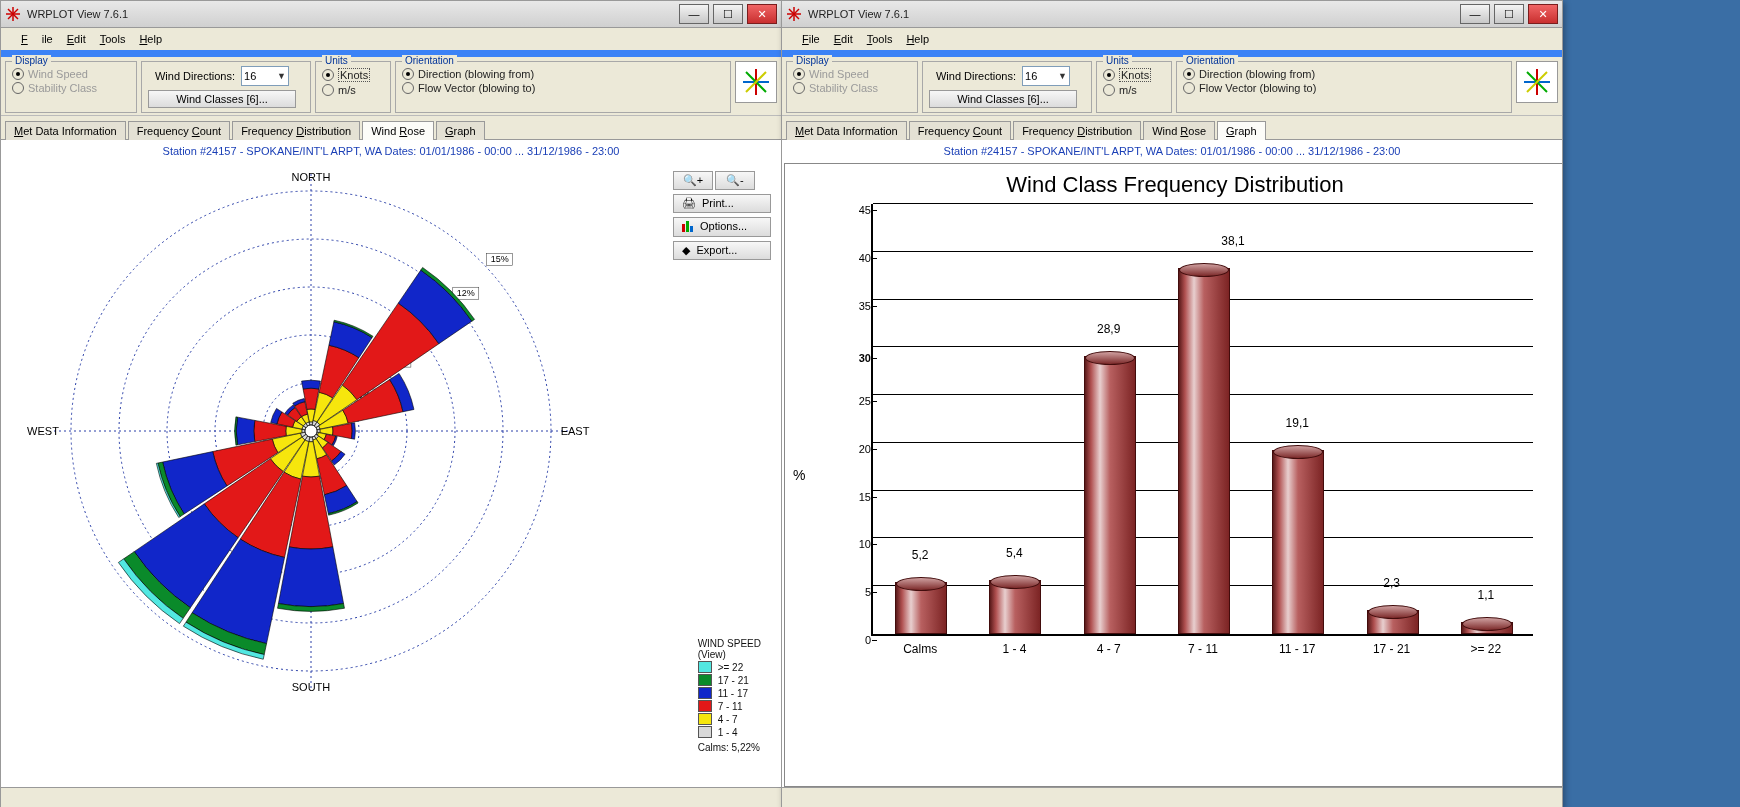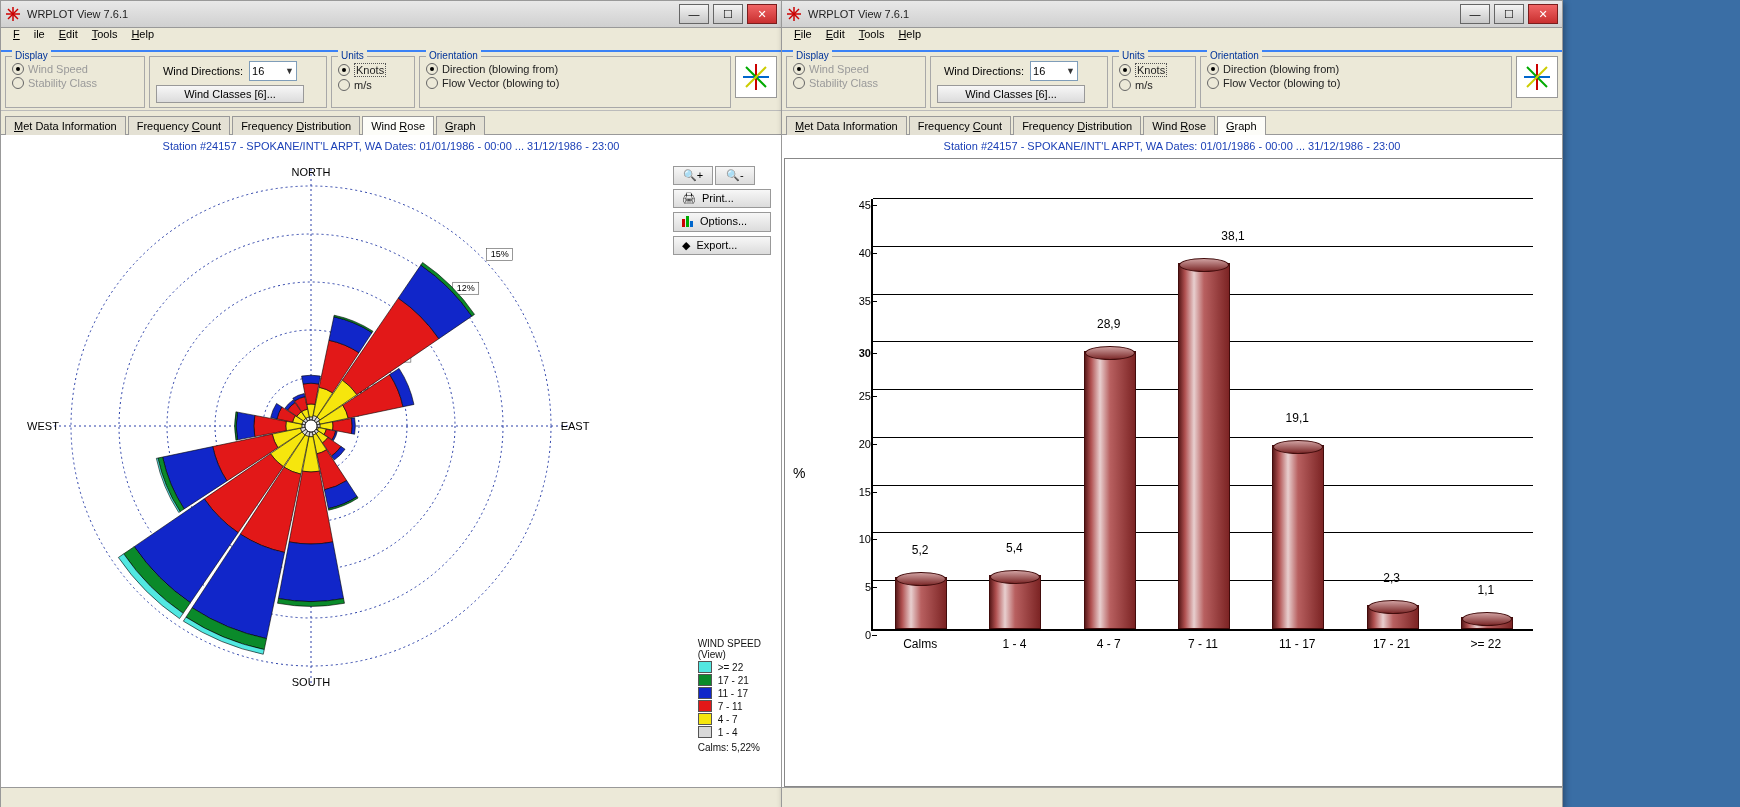--- a/index.html
+++ b/index.html
@@ -6,25 +6,25 @@
 .desktop{display:flex;width:1740px;height:807px;background:#3a6ea5}
 .win{flex:none;height:807px;background:#ece9d8;border:1px solid #999;display:flex;flex-direction:column;box-shadow:2px 2px 6px rgba(0,0,0,.3)}
 .win.left{width:780px}
 .win.right{width:780px;margin-left:-1px}
 .titlebar{height:26px;background:linear-gradient(#e8e8e8,#d0d0d0);display:flex;align-items:center;padding:0 4px;border-bottom:1px solid #999}
 .titlebar .ico{width:16px;height:16px;margin-right:6px;display:inline-flex;align-items:center;justify-content:center}
 .titlebar .title{flex:1;color:#222}
 .winbtns{display:flex;gap:4px}
 .winbtn{width:28px;height:18px;border:1px solid #666;background:linear-gradient(#f4f4f4,#c8c8c8);display:flex;align-items:center;justify-content:center;font-size:11px;line-height:1}
 .winbtn.cls{background:linear-gradient(#f06565,#c92f2f);color:#fff;border-color:#7a1e1e}
-.menubar{height:22px;background:#ece9d8;display:flex;align-items:flex-start;padding:0 12px;border-bottom:2px solid #3b82f6}
+.menubar{height:22px;background:#ece9d8;display:flex;align-items:center;padding:0 20px;border-bottom:7px solid #3b82f6}
 .menubar span{margin-right:14px;cursor:default}
 .menubar span u{text-decoration:underline}
 .toolbar{display:flex;align-items:stretch;gap:4px;padding:4px 4px 2px 4px;border-bottom:1px solid #bbb;background:#ece9d8}
-.group{border:1px solid #a8a8a8;padding:4px 22px 4px 6px;position:relative;background:#ece9d8}
+.group{border:1px solid #a8a8a8;padding:4px 14px 4px 6px;position:relative;background:#ece9d8}
 .group .cap{position:absolute;top:-7px;left:6px;background:#ece9d8;padding:0 3px;color:#003399;font-size:10px}
 .radio{display:flex;align-items:center;gap:4px;color:#222;margin:2px 0}
 .radio.dis{color:#9a9a9a}
 .radio .dot{width:10px;height:10px;border:1px solid #666;border-radius:50%;display:inline-flex;align-items:center;justify-content:center}
 .radio.sel .dot::after{content:"";width:4px;height:4px;background:#000;border-radius:50%}
 .btn{border:1px solid #999;background:linear-gradient(#f7f7f7,#dcdcdc);padding:2px 8px;text-align:center;display:inline-flex;align-items:flex-start;justify-content:center;gap:6px;cursor:default}
 .ddl{border:1px solid #7f9db9;background:#fff;width:42px;height:18px;display:flex;align-items:center;justify-content:space-between;padding:0 2px}
 .ddl .arr{font-size:9px;color:#333}
 .logo{width:40px;height:40px;border:1px solid #999;background:#fff;display:flex;align-items:center;justify-content:center}
 .tabs{display:flex;align-items:flex-end;gap:0;padding:4px 4px 0 4px;border-bottom:1px solid #999;background:#ece9d8}
@@ -417,20 +417,21 @@
     <div class="tabs">
       <div class="tab"><u>M</u>et Data Information</div>
       <div class="tab">Frequency <u>C</u>ount</div>
       <div class="tab">Frequency <u>D</u>istribution</div>
       <div class="tab">Wind <u>R</u>ose</div>
       <div class="tab active"><u>G</u>raph</div>
     </div>
     <div class="content">
       <div class="station">Station #24157 - SPOKANE/INT'L ARPT, WA  Dates: 01/01/1986 - 00:00 ... 31/12/1986 - 23:00</div>
       <div class="chartarea" style="border:1px solid #888;margin:2px">
+        <div class="bartitle">Wind Class Frequency Distribution</div>
         <div class="ylabel">%</div>
         <div class="barwrap" id="barwrap">
           <div class="yaxis" id="yaxis" style="height: 430px;">
               <div class="ytick" style="bottom: -6px;">0<span class="tk"></span></div>
               <div class="ytick" style="bottom: 41.7778px;">5<span class="tk"></span></div>
               <div class="ytick" style="bottom: 89.5556px;">10<span class="tk"></span></div>
               <div class="ytick" style="bottom: 137.333px;">15<span class="tk"></span></div>
               <div class="ytick" style="bottom: 185.111px;">20<span class="tk"></span></div>
               <div class="ytick" style="bottom: 232.889px;">25<span class="tk"></span></div>
               <div class="ytick" style="bottom: 276px; font-weight: bold;">30<span class="tk"></span></div>

